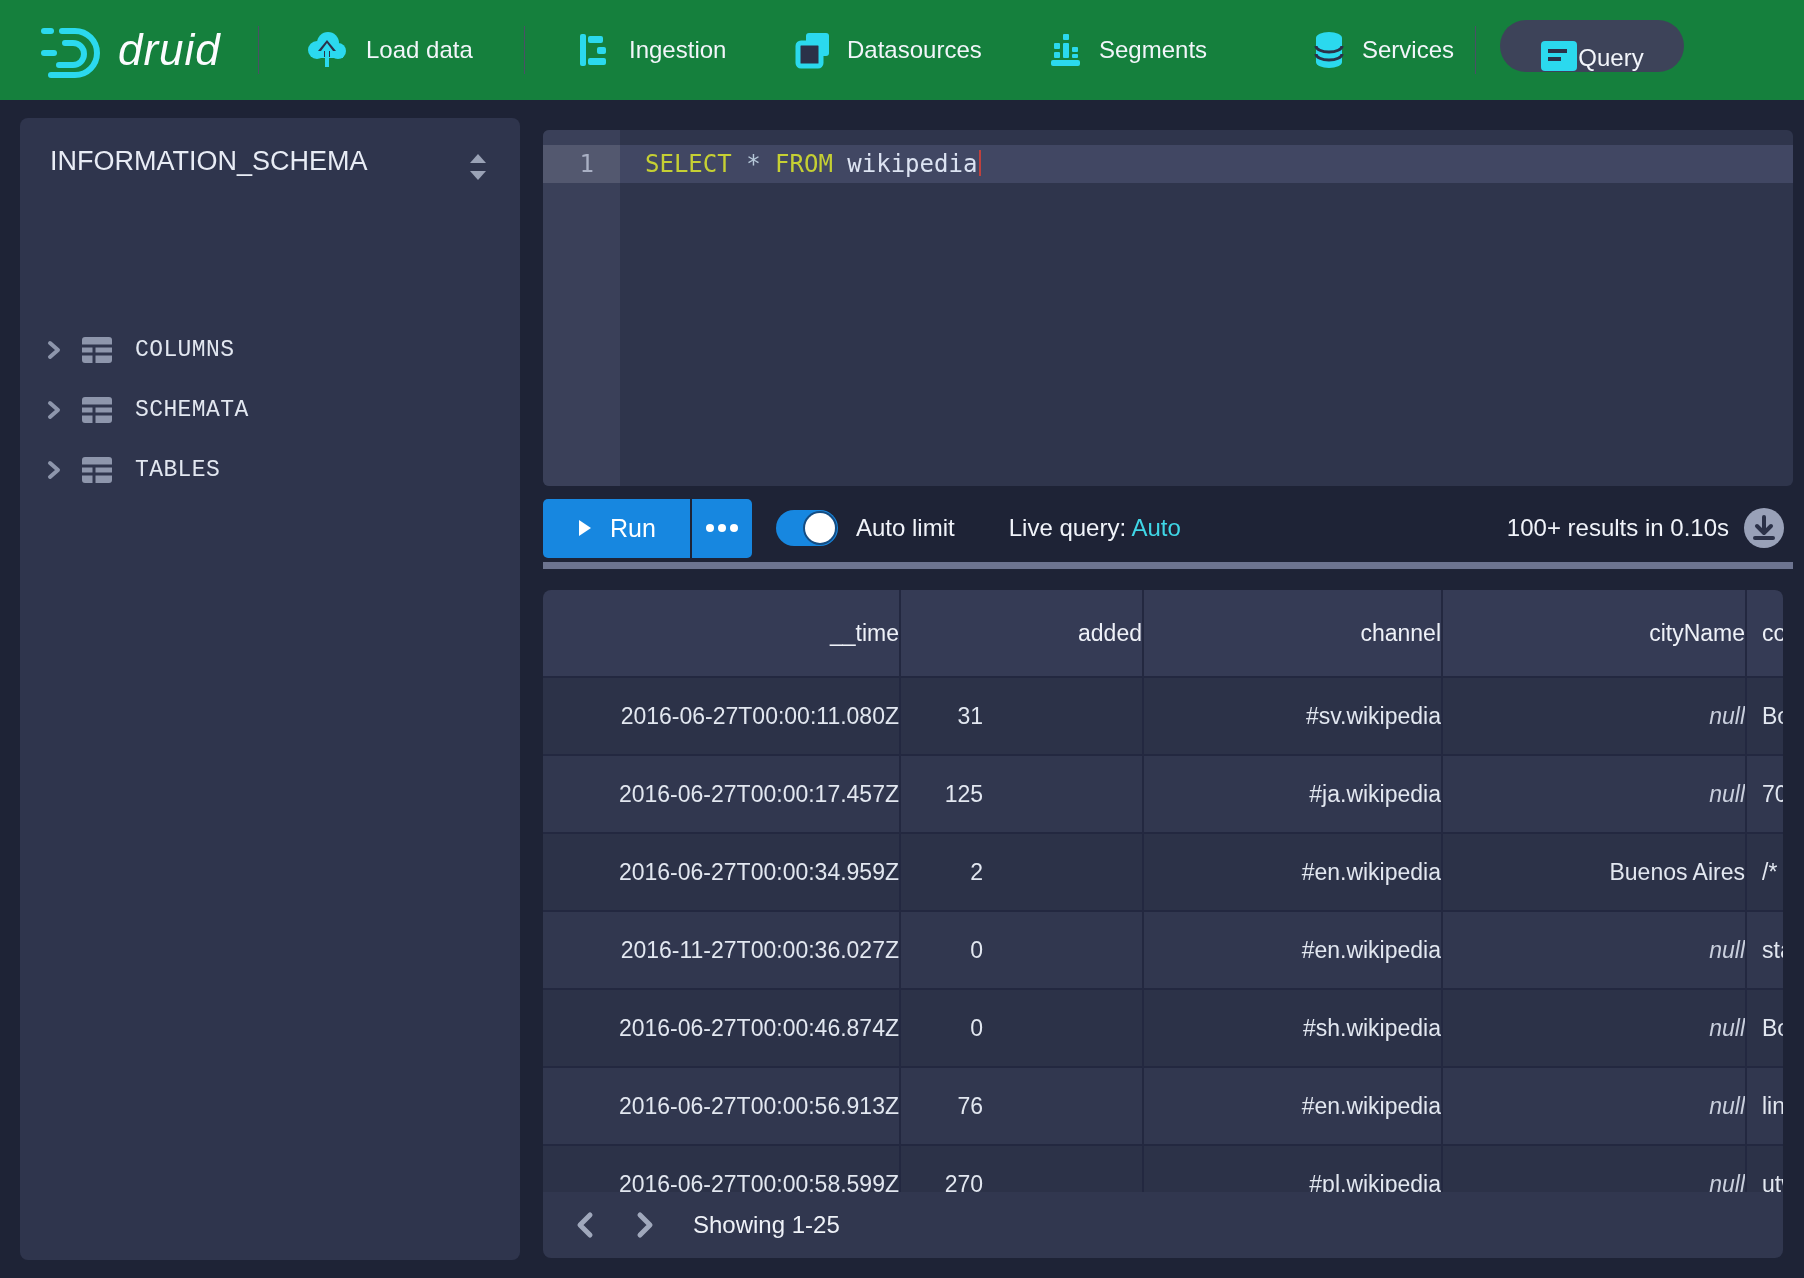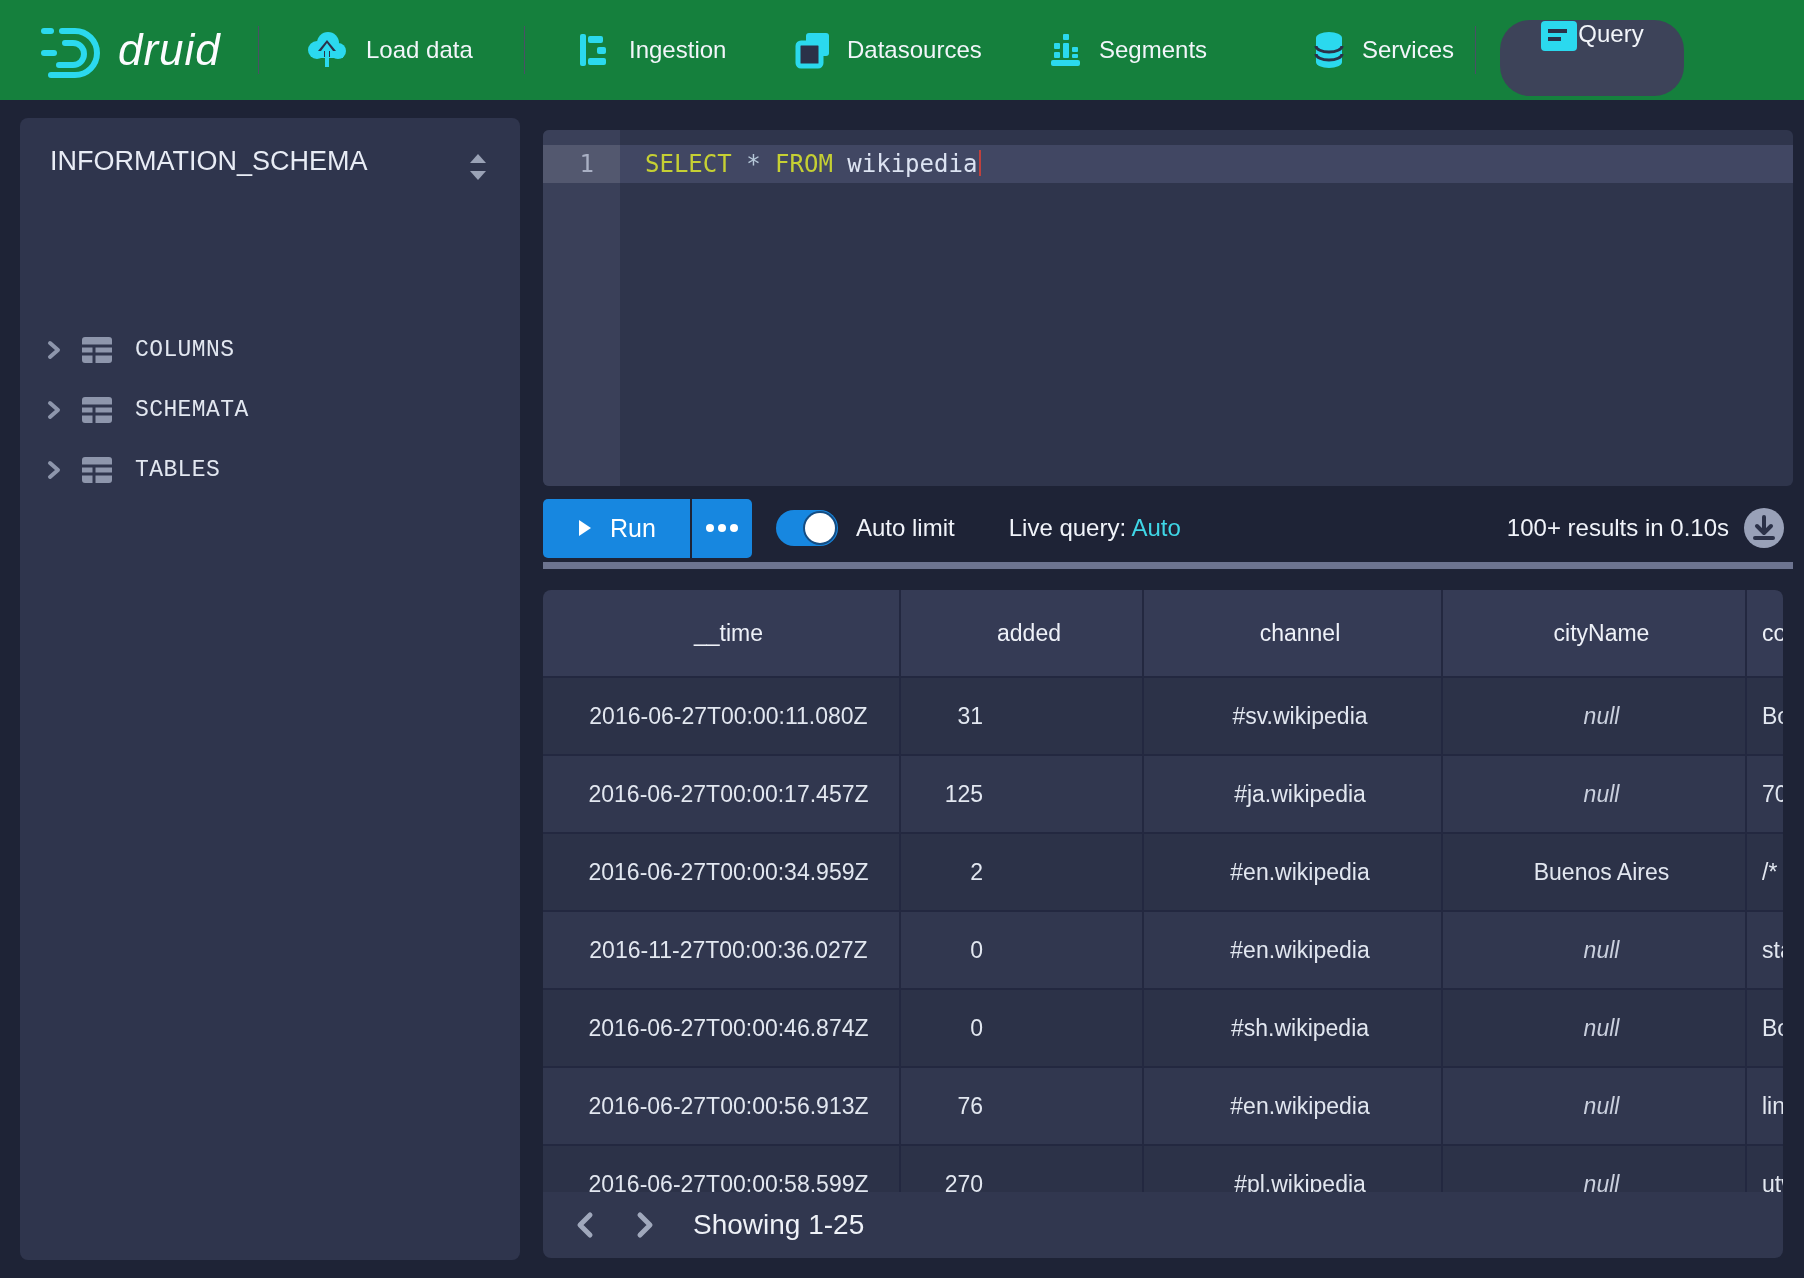--- a/index.html
+++ b/index.html
@@ -7,22 +7,22 @@
   body { background:#1e2336; font-family:"Liberation Sans", sans-serif; color:#eef1f7; }
   .screen { position:relative; width:1804px; height:1278px; }
 
   
   .nav { position:absolute; left:0; top:0; width:1804px; height:100px; background:#15803d; }
   .nav-item { position:absolute; top:0; height:100px; display:flex; align-items:center; gap:15px; cursor:pointer; }
   .nav-item span { font-size:24px; color:#f2f5fa; }
   .nav-divider { position:absolute; top:26px; width:1px; height:48px; background:#4a5066; }
   .brand-word { position:absolute; left:118px; top:0; height:100px; display:flex; align-items:center;
                 font-size:44px; font-weight:300; font-style:italic; color:#fbfcfe; letter-spacing:1px; }
-  .query-pill { position:absolute; left:1500px; top:20px; width:184px; height:76px; border-radius:30px;
-                background:#3d4359; display:flex; align-items:flex-start; justify-content:center; cursor:pointer; }
+  .query-pill { position:absolute; left:1500px; top:20px; width:184px; height:52px; border-radius:30px;
+                background:#3d4359; display:flex; align-items:flex-end; justify-content:center; cursor:pointer; }
   .query-pill span { font-size:24px; color:#f2f5fa; }
 
   
   .sidebar { position:absolute; left:20px; top:118px; width:500px; height:1142px; background:#2f354d; border-radius:8px; }
   .sidebar-title { position:absolute; left:30px; top:28px; font-size:27px; color:#e8ecf5; }
   .sort-icon { position:absolute; right:28px; top:34px; cursor:pointer; }
   .tree-item { position:absolute; left:0; width:100%; height:44px; display:flex; align-items:center; cursor:pointer;font-family:Liberation Mono, monospace; }
   .tree-item .chev { margin-left:25px; }
   .tree-item .tbl-ic { margin-left:18px; }
   .tree-item span.lbl { margin-left:22px; font-size:23px; color:#e2e7f0; letter-spacing:.4px; }
@@ -59,31 +59,31 @@
   .dl-icon { margin-left:14px; margin-right:8px; cursor:pointer; }
 
   .hdivider { position:absolute; left:543px; top:562px; width:1250px; height:7px; background:#6d7490; }
 
   
   .table-wrap { position:absolute; left:543px; top:590px; width:1240px; height:602px; overflow:hidden;
                 border-radius:8px 8px 0 0; }
   table { border-collapse:separate; border-spacing:0; table-layout:fixed; width:1244px; }
   col.c-time{width:358px;} col.c-added{width:243px;} col.c-channel{width:299px;} col.c-city{width:304px;} col.c-comment{width:40px;}
   th, td { border-right:2px solid #232840; border-bottom:2px solid #232840; overflow:hidden; white-space:nowrap;
-           padding-left:15px; font-weight:400; text-align:center; }
+           padding-left:15px; font-weight:400; text-align:right; }
   th { height:88px; background:#353b55; font-size:23px; color:#eef1f8; }
   td { height:78px; background:#2c3248; font-size:23px; color:#e2e7f0; }
   tr.even td { background:#31374f; }
   td.num { text-align:right; padding-right:159px; padding-left:0; }
   td.null-val { font-style:italic; color:#c9cfdd; }
 
   .pagination { position:absolute; left:543px; top:1192px; width:1240px; height:66px; background:#31374f;
                 border-radius:0 0 8px 8px; display:flex; align-items:center; }
   .pg-btn { margin-left:22px; width:40px; height:40px; display:flex; align-items:center; justify-content:center; cursor:pointer; }
-  .pg-showing { margin-left:28px; font-size:28px; color:#eef1f7; }
+  .pg-showing { margin-left:28px; font-size:24px; color:#eef1f7; }
 </style>
 </head>
 <body>
 
 <div class="screen">
 
   <div class="nav">
 
     <svg style="position:absolute;left:40px;top:22px" width="70" height="58" viewBox="0 0 70 58">
       <g fill="none" stroke="#2bd9ee" stroke-width="6" stroke-linecap="round">

